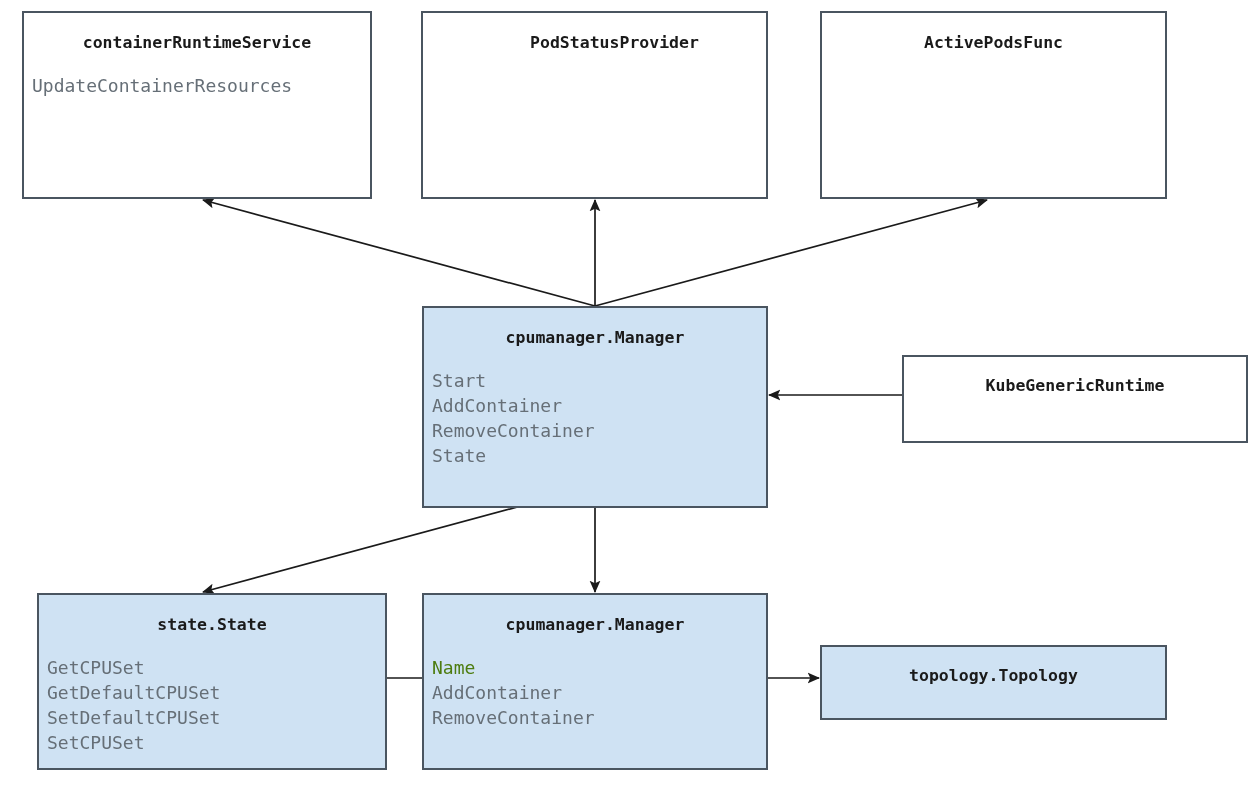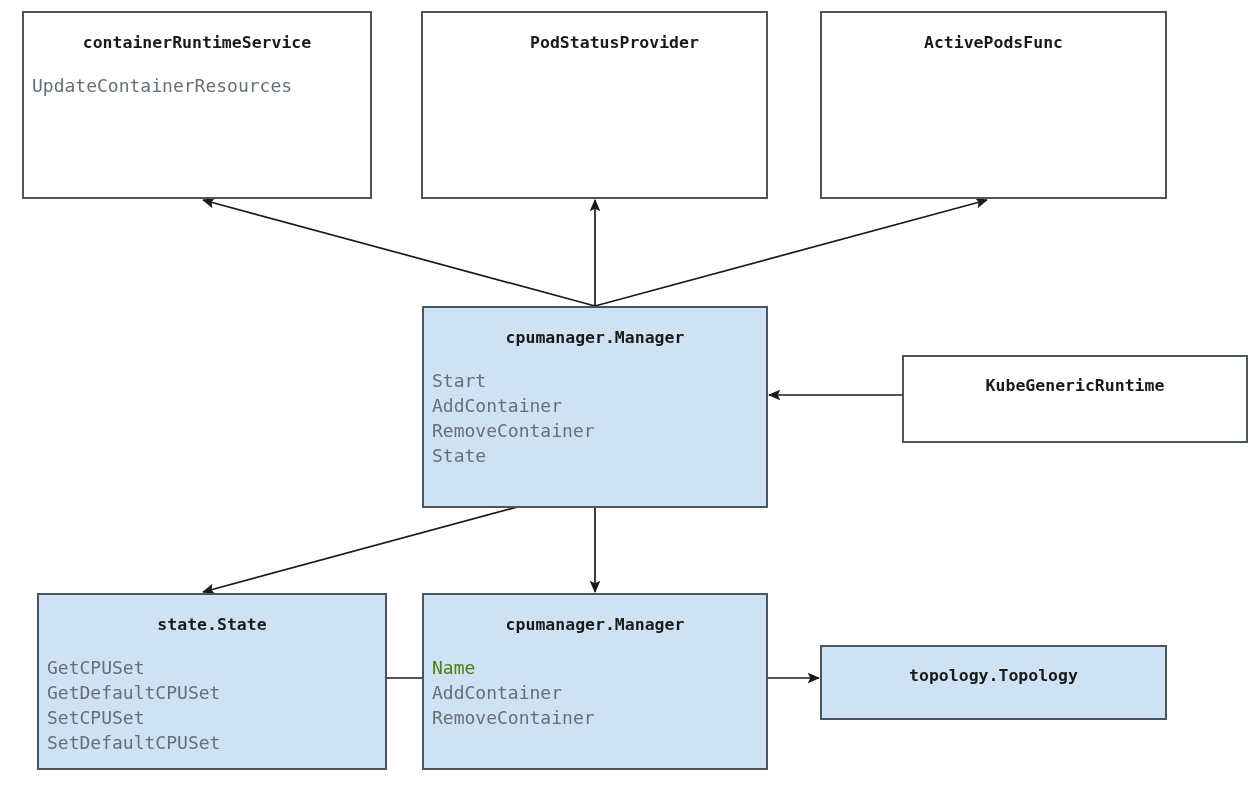--- a/index.html
+++ b/index.html
@@ -101,22 +101,22 @@
         </ul>
       </div>
       <div class="uml-box" style="left: 902px; top: 355px; width: 346px; height: 88px; border-color: rgb(74, 85, 96); background: rgb(255, 255, 255);">
         <div class="box-title compact" style="color: rgb(26, 26, 26);">KubeGenericRuntime</div>
       </div>
       <div class="uml-box filled" style="left: 22px; top: 593px; width: 350px; height: 177px; border-color: rgb(74, 85, 96); background: rgb(207, 226, 243); margin-left: 15px;">
         <div class="box-title" style="color: rgb(26, 26, 26);">state.State</div>
         <ul class="member-list">
           <li class="member-item" style="color: rgb(102, 111, 119);">GetCPUSet</li>
           <li class="member-item" style="color: rgb(102, 111, 119);">GetDefaultCPUSet</li>
+          <li class="member-item" style="color: rgb(102, 111, 119);">SetDefaultCPUSet</li>
           <li class="member-item" style="color: rgb(102, 111, 119);">SetCPUSet</li>
-          <li class="member-item" style="color: rgb(102, 111, 119);">SetDefaultCPUSet</li>
         </ul>
       </div>
       <div class="uml-box filled" style="left: 422px; top: 593px; width: 346px; height: 177px; border-color: rgb(74, 85, 96); background: rgb(207, 226, 243);">
         <div class="box-title" style="color: rgb(26, 26, 26);">cpumanager.Manager</div>
         <ul class="member-list">
           <li class="member-item" style="color: #4d7c0f;">Name</li>
           <li class="member-item" style="color: rgb(102, 111, 119);">AddContainer</li>
           <li class="member-item" style="color: rgb(102, 111, 119);">RemoveContainer</li>
         </ul>
       </div>

